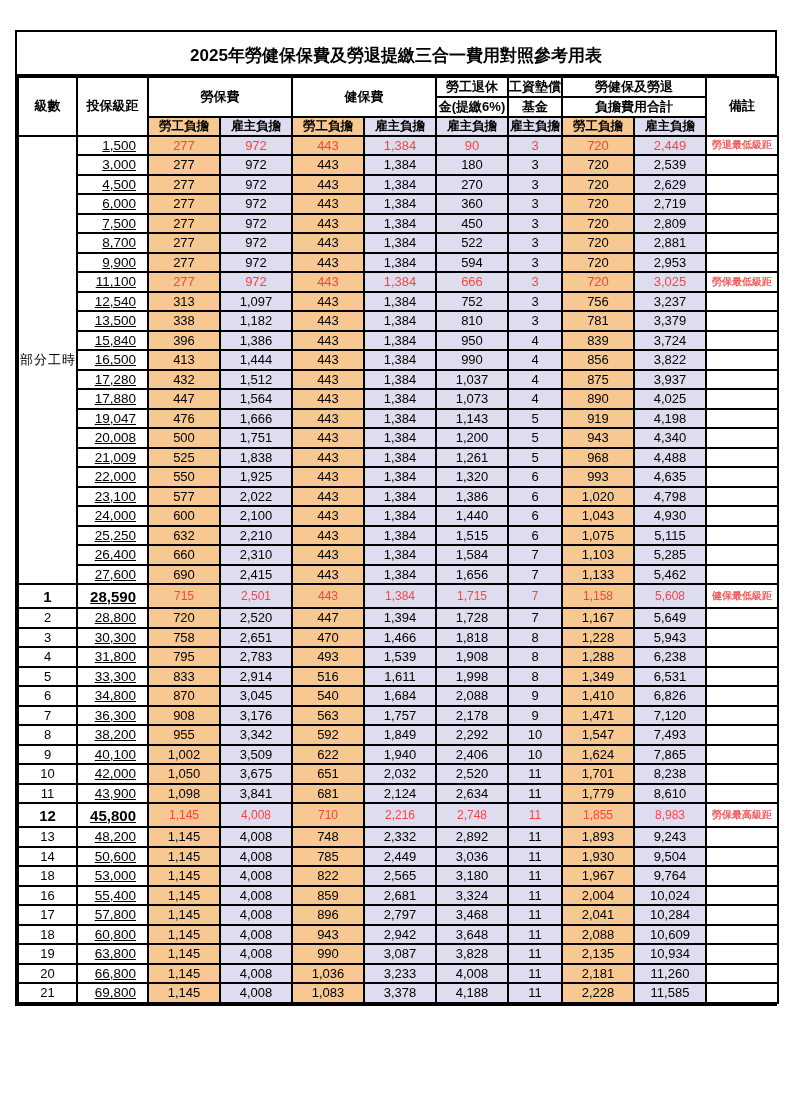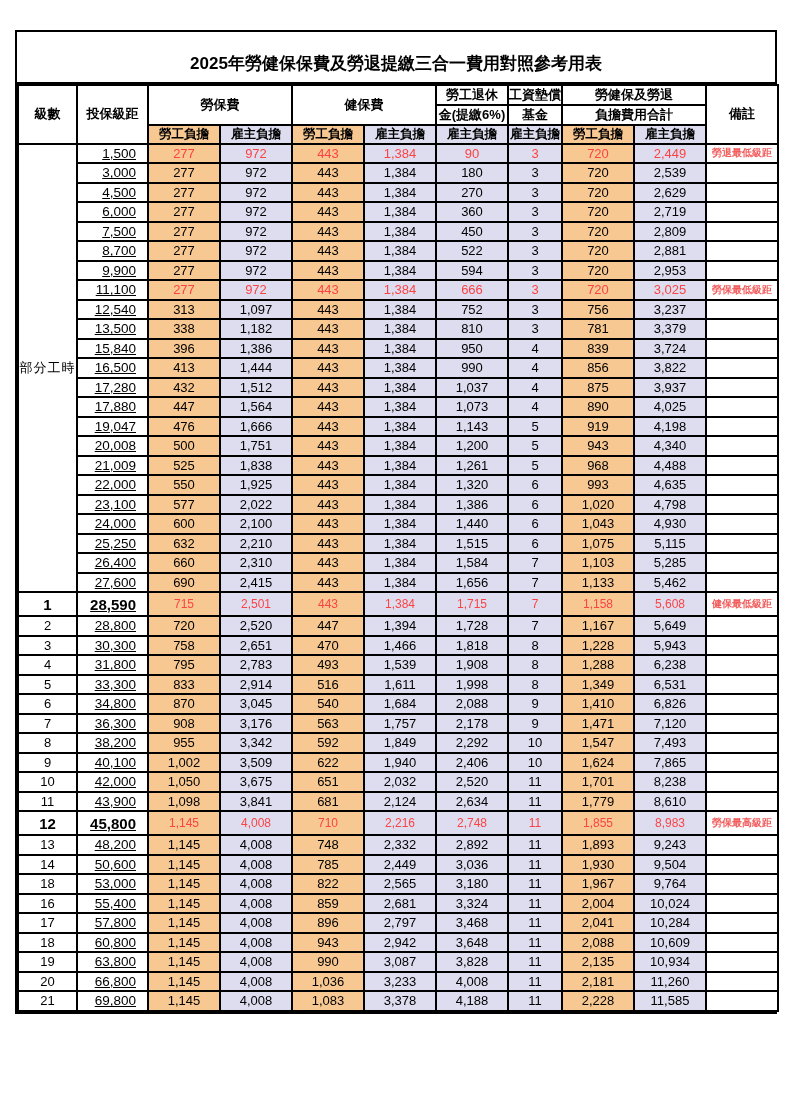--- a/index.html
+++ b/index.html
@@ -13,21 +13,21 @@
   }
   .sheet {
     position: absolute;
     left: 15px; top: 30px;
     width: 762px;
     border: 2px solid #000;
   }
   .title-box {
     border-bottom: 2px solid #000;
     text-align: center;
-    padding: 20px 0 5px 0;
+    padding: 12px 0 5px 0;
     background: #fff;
   }
   .title   { font-size: 17px; font-weight: bold; line-height: 1.45; color: #000; }
   .subtitle{ font-size: 15px; font-weight: bold; line-height: 1.3;  color: #000; }
 
   table {
     width: 100%;
     border-collapse: collapse;
     table-layout: fixed;
   }
@@ -43,21 +43,21 @@
   thead tr.h-sub th { font-size: 12.5px; height: 18px; }
 
   .emp-bg { background: #F8C893; }
   .er-bg  { background: #DEDDF0; }
 
   tbody td { font-size: 13px; height: 19.5px; color: #000; }
   tbody td.val.emp-bg { background: #F8C893; }
   tbody td.val.er-bg  { background: #DEDDF0; }
 
   .level-cell   { background: #fff; font-size: 13px; }
-  .part-time    { font-size: 13px; letter-spacing: 1px; }
+  .part-time    { font-size: 13px; letter-spacing: 1px; text-align: right; }
   .bracket-cell { background: #fff; text-align: right; padding-right: 11px; font-size: 13.5px; text-decoration: underline; }
   .remark-cell  { background: #fff; font-size: 10px; font-weight: bold; color: #F25C5C; }
 
   tr.hl td.val { color: #FB4343; }
   tr.big td { height: 24px; }
   tr.big .level-cell, tr.big .bracket-cell { font-size: 15px; font-weight: bold; }
   tr.big td.val { font-size: 12px; }
 </style>
 </head>
 <body>

